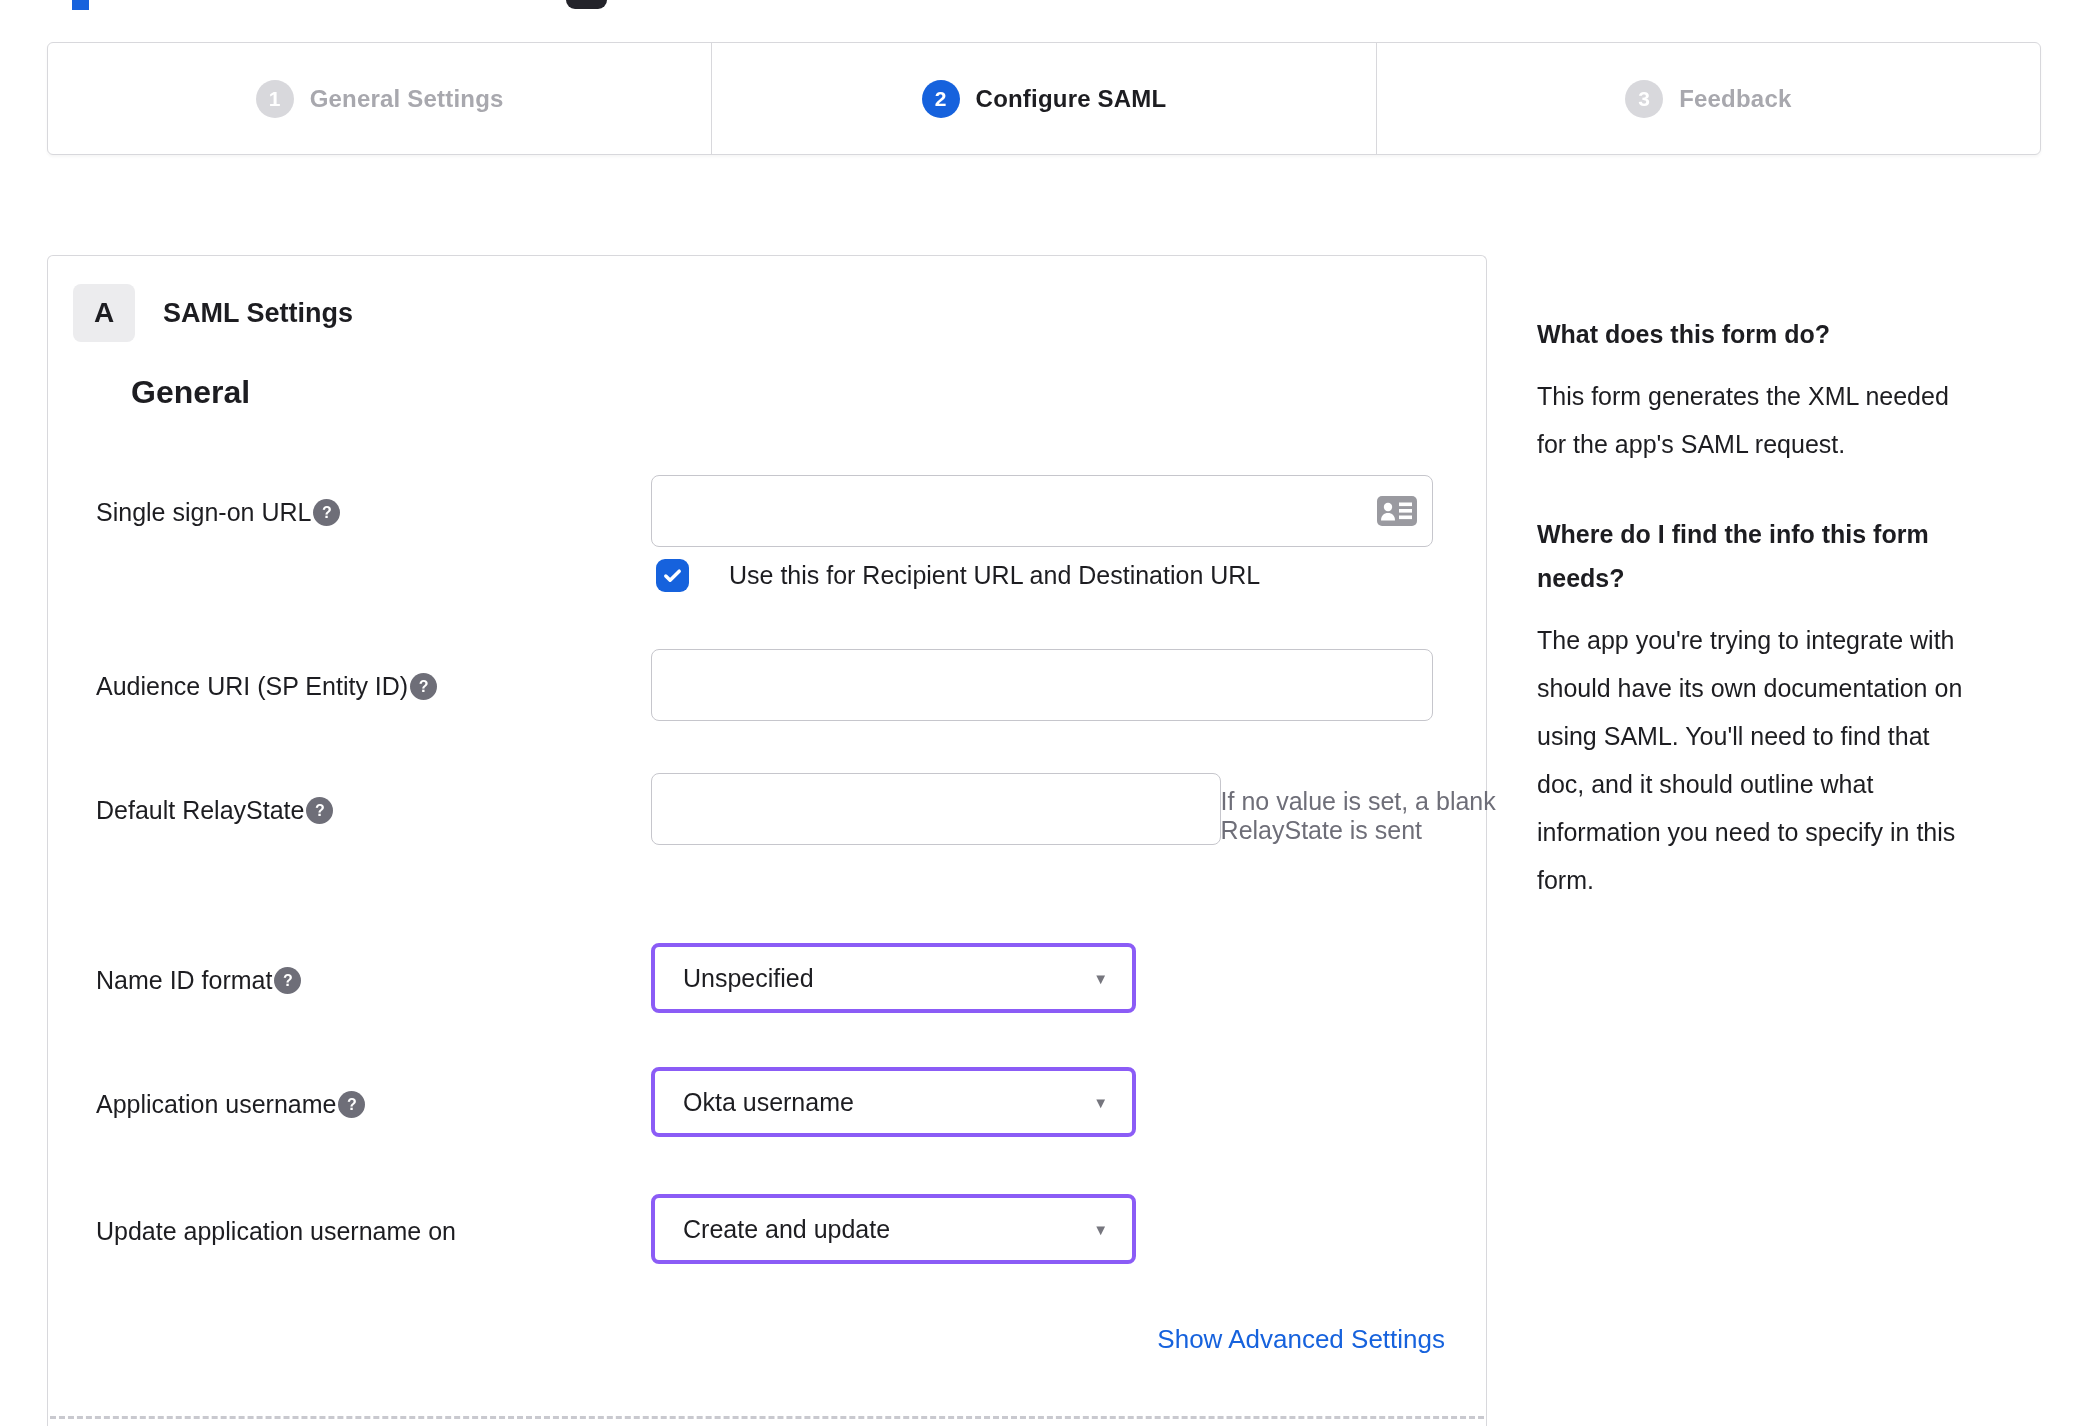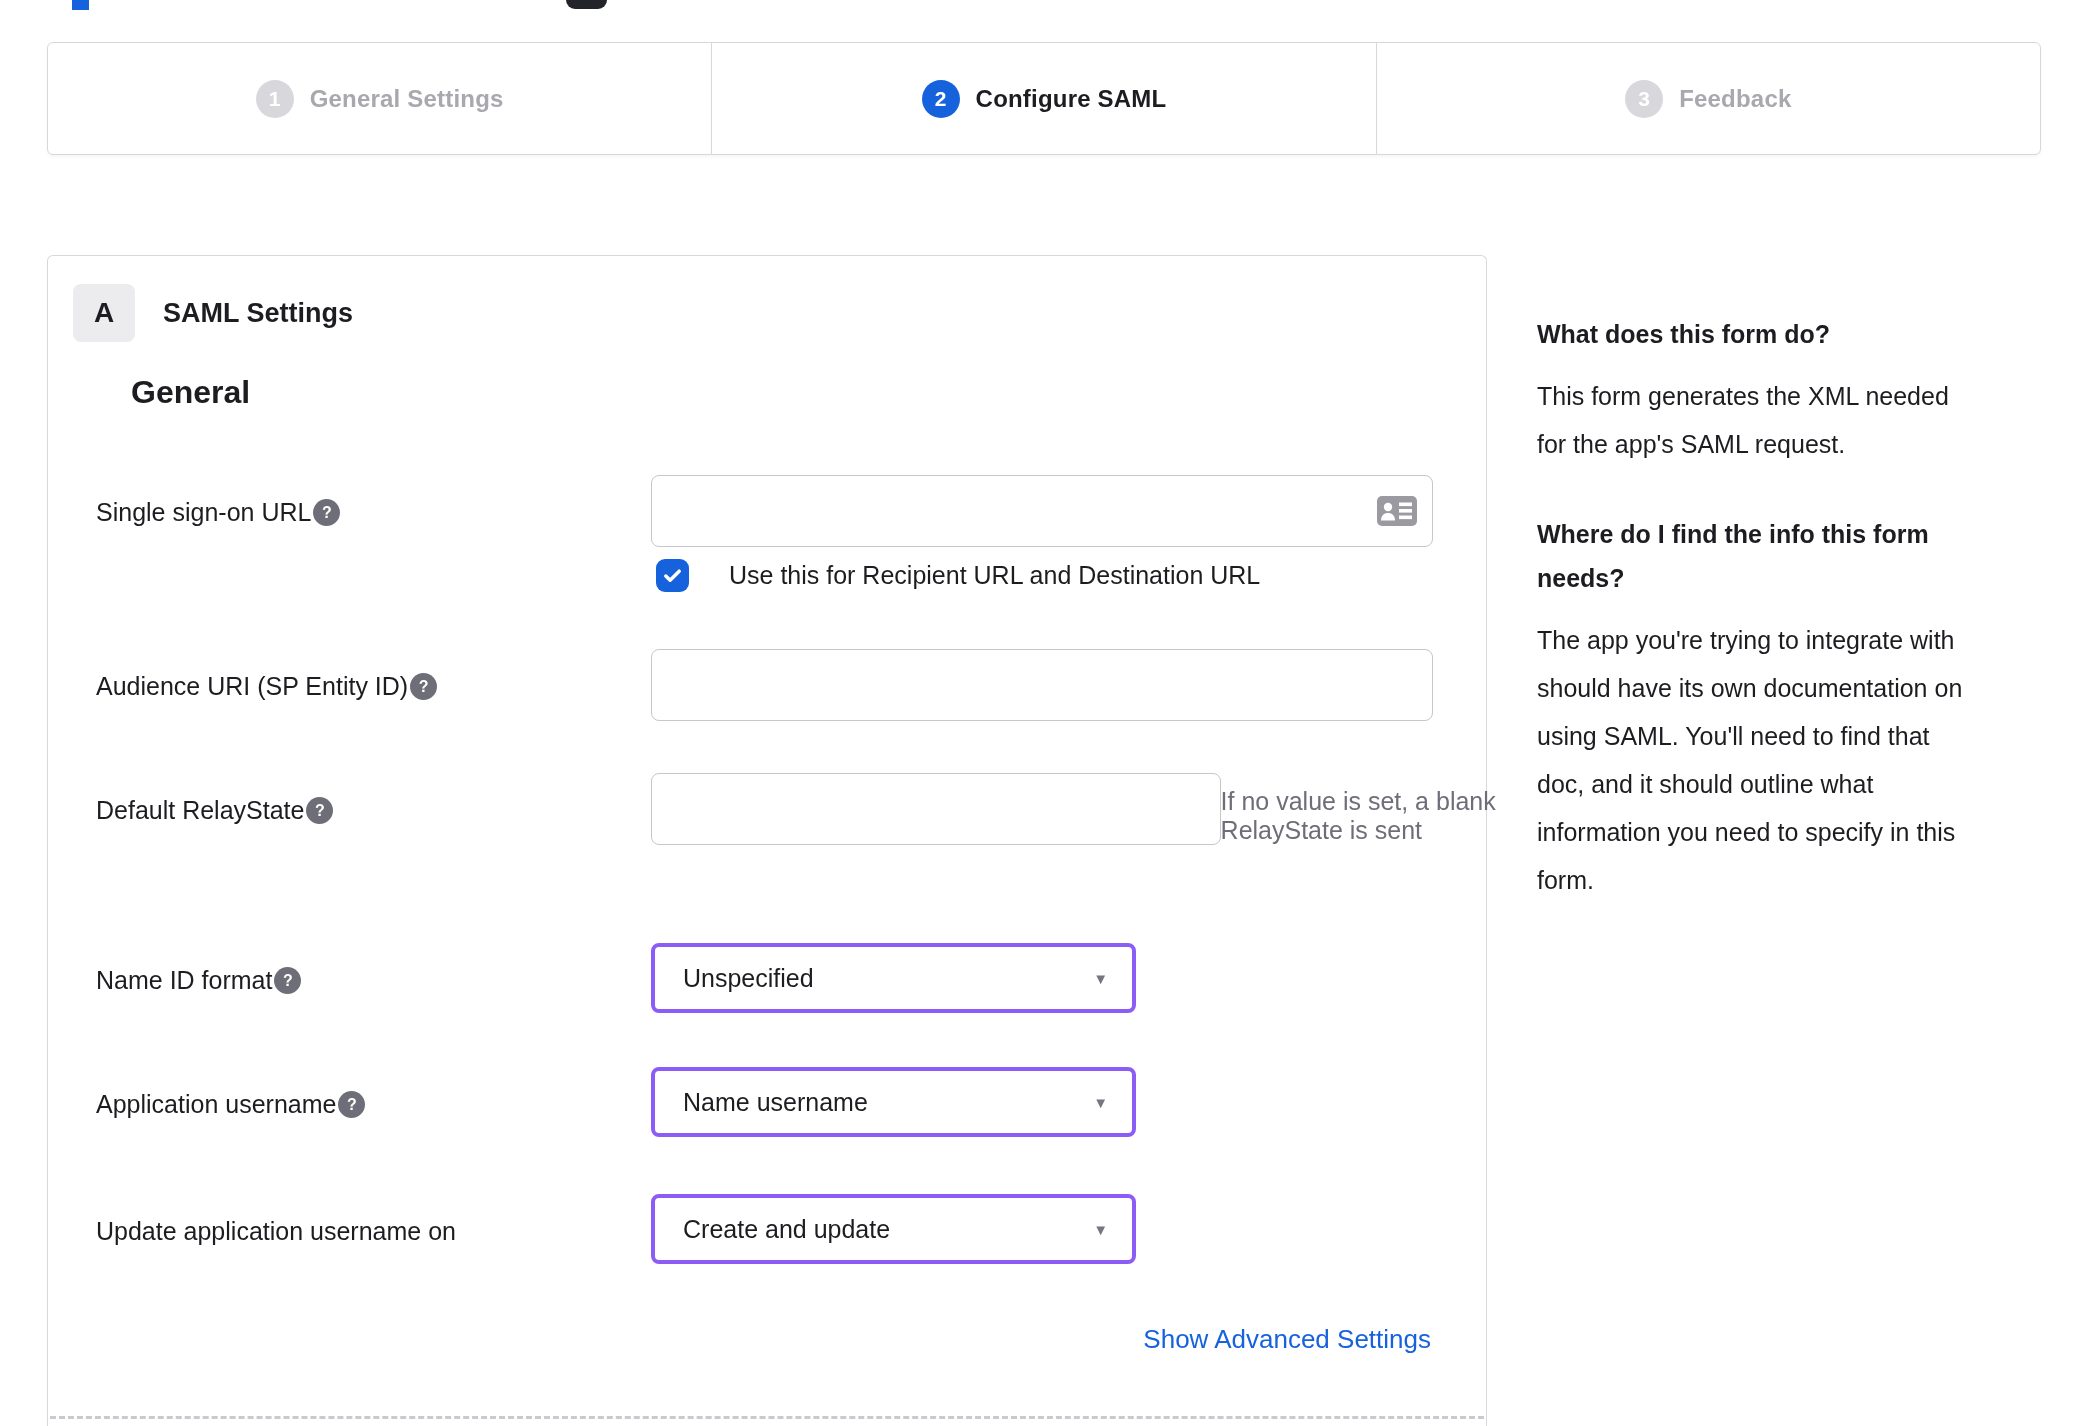--- a/index.html
+++ b/index.html
@@ -81,21 +81,21 @@
   .select-caret { color:#76767e; font-size:15px; line-height:1; }
 
   .checkbox-row { position:absolute; left:608px; display:flex; align-items:center; gap:40px; }
   .checkbox {
     width:33px; height:33px; border-radius:9px; background:#1662dd;
     display:flex; align-items:center; justify-content:center; cursor:pointer; flex:0 0 33px;
   }
   .checkbox-label { font-size:25px; color:#1d1d21; }
 
   .advanced-link {
-    position:absolute; right:55px; top:1068px;
+    position:absolute; right:41px; top:1068px;
     font-size:26px; color:#1662dd; text-decoration:none; cursor:pointer;
   }
   .section-divider {
     position:absolute; left:2px; right:2px; top:1160px;
     border-top:3px dashed #c9c9cf; height:0;
   }
 
   
   .help-sidebar { position:absolute; left:1537px; top:312px; width:515px; }
   .help-sidebar h3 {
@@ -195,21 +195,21 @@
       <span class="select-caret">▼</span>
     </div>
   </div>
 
   <div class="form-row" style="top:811px;text-align:center;">
     <div class="field-label">
       <span>Application username</span>
       <span class="help-icon">?</span>
     </div>
     <div class="select-box">
-      <span>Name username</span>
+      <span>Okta username</span>
       <span class="select-caret">▼</span>
     </div>
   </div>
 
   <div class="form-row" style="top:938px;">
     <div class="field-label">
       <span>Update application username on</span>
     </div>
     <div class="select-box">
       <span>Create and update</span>

